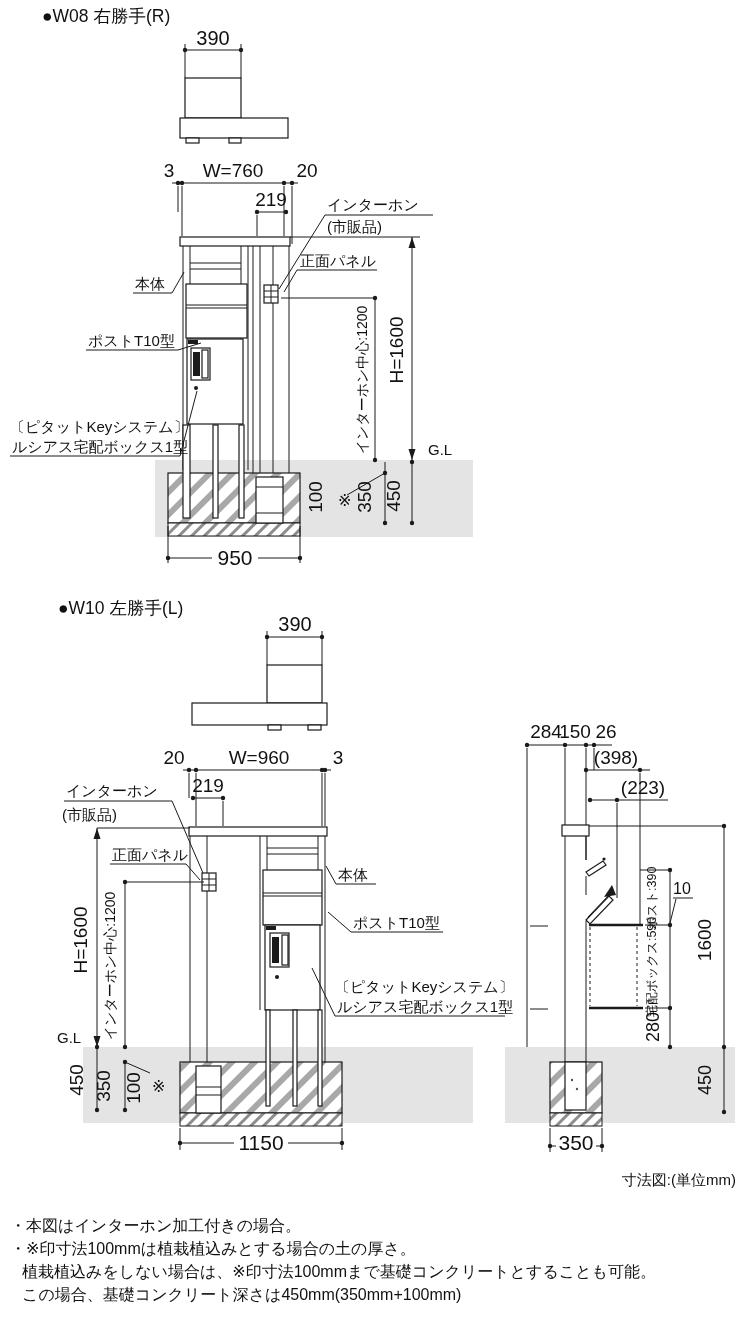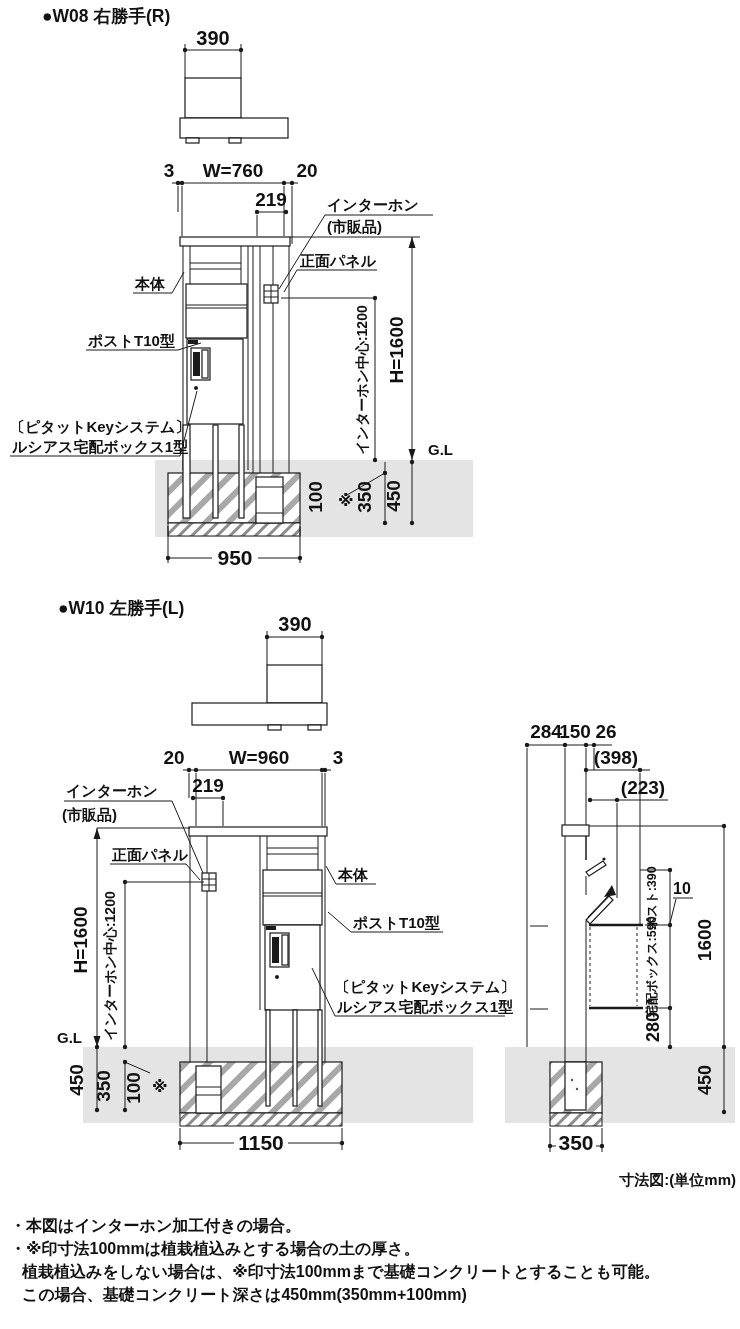--- a/index.html
+++ b/index.html
@@ -1,16 +1,16 @@
 <!DOCTYPE html>
 <html><head>
 <meta charset="utf-8">
 <style>
   html,body{margin:0;padding:0;background:#fff;}
-  #canvas{position:relative;width:740px;height:1329px;background:#fff;overflow:hidden;font-weight:bold;}
+  #canvas{position:relative;width:740px;height:1329px;background:#fff;overflow:hidden;}
   svg{position:absolute;left:0;top:0;}
   svg text{font-family:"Liberation Sans","DejaVu Sans",sans-serif;fill:#111;}
   .l{stroke:#1a1a1a;stroke-width:1;fill:none;}
   .hv{stroke:#1a1a1a;stroke-width:2.6;fill:none;}
   .dsh{stroke:#1a1a1a;stroke-width:1;fill:none;stroke-dasharray:3 3;}
   .wf{fill:#fff;stroke:#1a1a1a;stroke-width:1.2;}
   .dk{fill:#1a1a1a;}
   .dot{fill:#1a1a1a;stroke:none;}
   .gnd{fill:#e4e4e4;stroke:none;}
   .t20{font-size:20px;} .t19{font-size:19px;} .t18{font-size:18px;}

